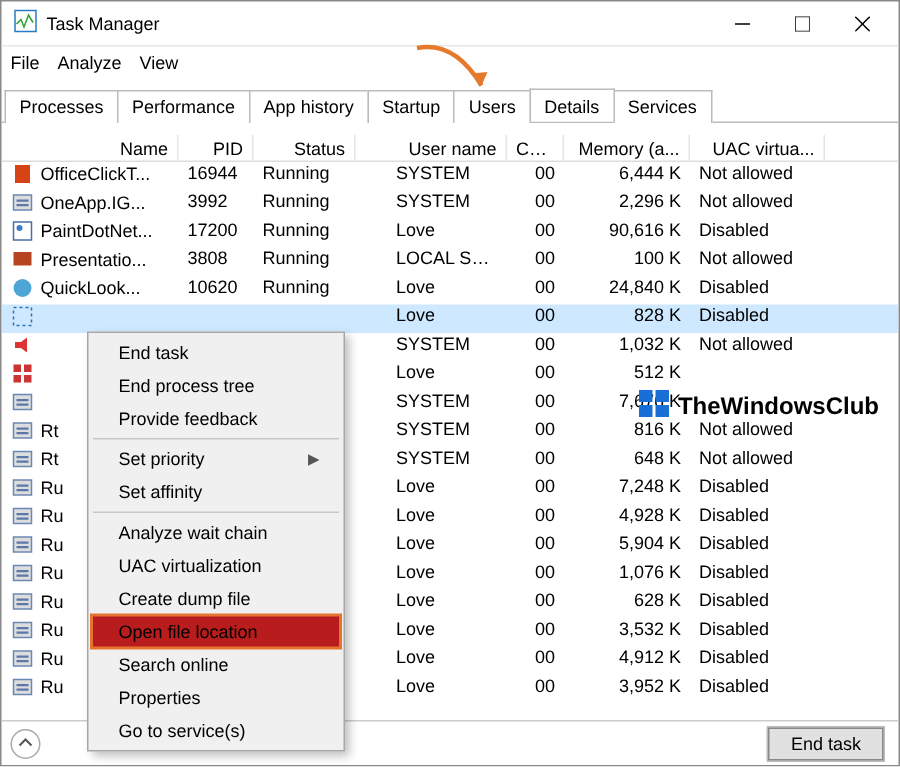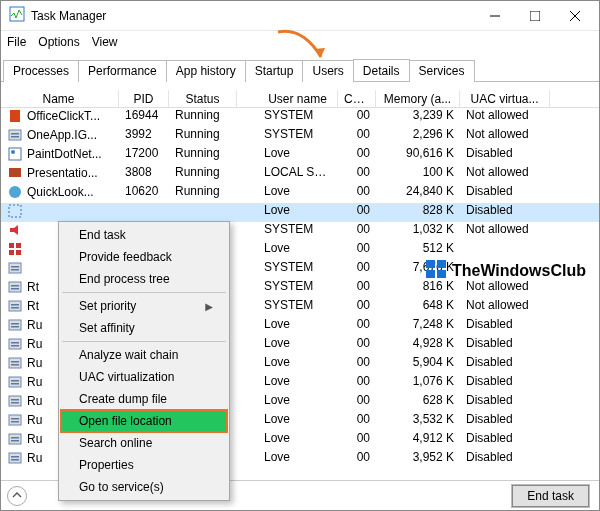--- a/index.html
+++ b/index.html
@@ -11,38 +11,38 @@
   .win-controls { display: flex; }
   .win-btn { width: 40px; height: 28px; display: flex; align-items: center; justify-content: center; color: #222; }
   .win-btn svg { width: 10px; height: 10px; }
   .menubar { display: flex; padding: 2px 6px; height: 22px; align-items: center; }
   .menubar .mitem { margin-right: 12px; cursor: default; }
   .tabs { display: flex; border-bottom: 1px solid #bbb; padding: 0 2px; margin-top: 6px; }
   .tab { border: 1px solid #bbb; border-bottom: none; padding: 3px 9px; margin-right: -1px; background: #fff; font-size: 12px; cursor: default; position: relative; top: 1px; }
   .tab.active { background: #fff; padding-top: 4px; top: 0; z-index: 2; }
   .grid { flex: 1; overflow: hidden; display: flex; flex-direction: column; }
   .headers { display: flex; border-bottom: 1px solid #ddd; height: 26px; padding-top: 8px; }
-  .headers .hcell { border-right: 1px solid #e4e4e4; padding: 2px 6px; font-size: 12px; text-align: center; white-space: nowrap; overflow: hidden; text-overflow: ellipsis; }
+  .headers .hcell { border-right: 1px solid #e4e4e4; padding: 2px 6px; font-size: 12px; text-align: right; white-space: nowrap; overflow: hidden; text-overflow: ellipsis; }
   .col-name  { width: 118px; padding-left: 4px !important; }
   .col-pid   { width: 50px; }
   .col-status{ width: 68px; }
   .col-user  { width: 80px; margin-left: 21px; }
   .col-cpu   { width: 38px; text-align: left; }
   .col-mem   { width: 84px; text-align: center; }
   .col-uac   { width: 90px; }
   .rows { flex: 1; overflow: hidden; }
   .row { display: flex; height: 19px; align-items: flex-start; }
   .row.sel { background: #cde8ff; }
   .row .rcell { padding: 0 6px; font-size: 12px; white-space: nowrap; overflow: hidden; text-overflow: ellipsis; }
   .picon { width: 16px; height: 16px; flex-shrink: 0; margin-left: 2px; display: inline-flex; align-items: center; justify-content: center; }
   .picon svg { width: 14px; height: 14px; }
   .namecell { display: flex; align-items: center; gap: 4px; }
   .ctxmenu { position: absolute; left: 58px; top: 221px; width: 172px; background: #f0f0f0; border: 1px solid #a7a7a7; box-shadow: 3px 3px 6px rgba(0,0,0,.25); padding: 2px; font-size: 12px; z-index: 100; }
   .ctxitem { padding: 4px 14px 4px 18px; display: flex; align-items: center; justify-content: space-between; cursor: default; }
-  .ctxitem.hl { background: #22c55e; outline: 2px solid #e4742e; outline-offset: -1px; }
+  .ctxitem.hl { background: #b91c1c; outline: 2px solid #e4742e; outline-offset: -1px; }
   .ctxsep { height: 1px; background: #c7c7c7; margin: 2px 1px; }
   .ctxarrow { font-size: 10px; color: #555; }
   .footer { height: 30px; border-top: 1px solid #ccc; display: flex; align-items: center; justify-content: space-between; padding: 0 10px 0 6px; }
   .footer .expand { width: 20px; height: 20px; border: 1px solid #aaa; border-radius: 50%; display: flex; align-items: center; justify-content: center; }
   .footer .endbtn { border: 1px solid #888; background: #e1e1e1; padding: 3px 14px; font-size: 12px; box-shadow: 0 0 0 1px #bbb; }
   .arrow-overlay { position: absolute; left: 273px; top: 27px; z-index: 50; pointer-events: none; }
   .arrow-overlay svg { width: 60px; height: 45px; }
   .watermark { position: absolute; right: 14px; top: 257px; z-index: 60; display: flex; align-items: center; gap: 4px; font-size: 16px; font-weight: 600; color: #000; }
   .watermark .wmicon svg { width: 24px; height: 24px; }
 </style>
@@ -74,21 +74,21 @@
           <svg viewBox="0 0 10 10">
             <line x1="0" y1="0" x2="10" y2="10" stroke="#000"></line>
             <line x1="10" y1="0" x2="0" y2="10" stroke="#000"></line>
           </svg>
         </div>
     </div>
   </div>
 
   <div class="menubar">
     <span class="mitem">File</span>
-    <span class="mitem">Options</span>
+    <span class="mitem">Analyze</span>
     <span class="mitem">View</span>
   </div>
 
   <div class="tabs">
     <div class="tab">Processes</div>
     <div class="tab">Performance</div>
     <div class="tab">App history</div>
     <div class="tab">Startup</div>
     <div class="tab">Users</div>
     <div class="tab active">Details</div>
@@ -112,21 +112,21 @@
               <svg viewBox="0 0 14 14">
                 <rect x="2" y="1" width="10" height="12" fill="#d84315"></rect>
               </svg>
             </span>
             <span>OfficeClickT...</span>
           </div>
           <div class="rcell col-pid">16944</div>
           <div class="rcell col-status">Running</div>
           <div class="rcell col-user">SYSTEM</div>
           <div class="rcell col-cpu" style="text-align:right">00</div>
-          <div class="rcell col-mem" style="text-align:right">3,239 K</div>
+          <div class="rcell col-mem" style="text-align:right">6,444 K</div>
           <div class="rcell col-uac">Not allowed</div>
         </div>
         <div class="row">
           <div class="rcell col-name namecell">
             <span class="picon">
               <svg viewBox="0 0 14 14">
                 <rect x="1" y="2" width="12" height="10" fill="#ddd" stroke="#6a88b3"></rect>
                 <rect x="3" y="5" width="8" height="1.5" fill="#5a79a8"></rect>
                 <rect x="3" y="8" width="8" height="1.5" fill="#5a79a8"></rect>
               </svg>
@@ -457,24 +457,24 @@
       <path d="M 5 5 Q 30 0 48 30" fill="none" stroke="#e67a2c" stroke-width="3"></path>
       <polygon points="48,30 41,22 52,21" fill="#e67a2c"></polygon>
     </svg>
 </div>
 
 <div class="ctxmenu">
   <div class="ctxitem">
       <span>End task</span>
     </div>
   <div class="ctxitem">
+      <span>End process tree</span>
+    </div>
+  <div class="ctxitem">
       <span>Provide feedback</span>
-    </div>
-  <div class="ctxitem">
-      <span>End process tree</span>
     </div>
   <div class="ctxsep"></div>
   <div class="ctxitem">
       <span>Set priority</span>
       <span class="ctxarrow">▶</span>
     </div>
   <div class="ctxitem">
       <span>Set affinity</span>
     </div>
   <div class="ctxsep"></div>

